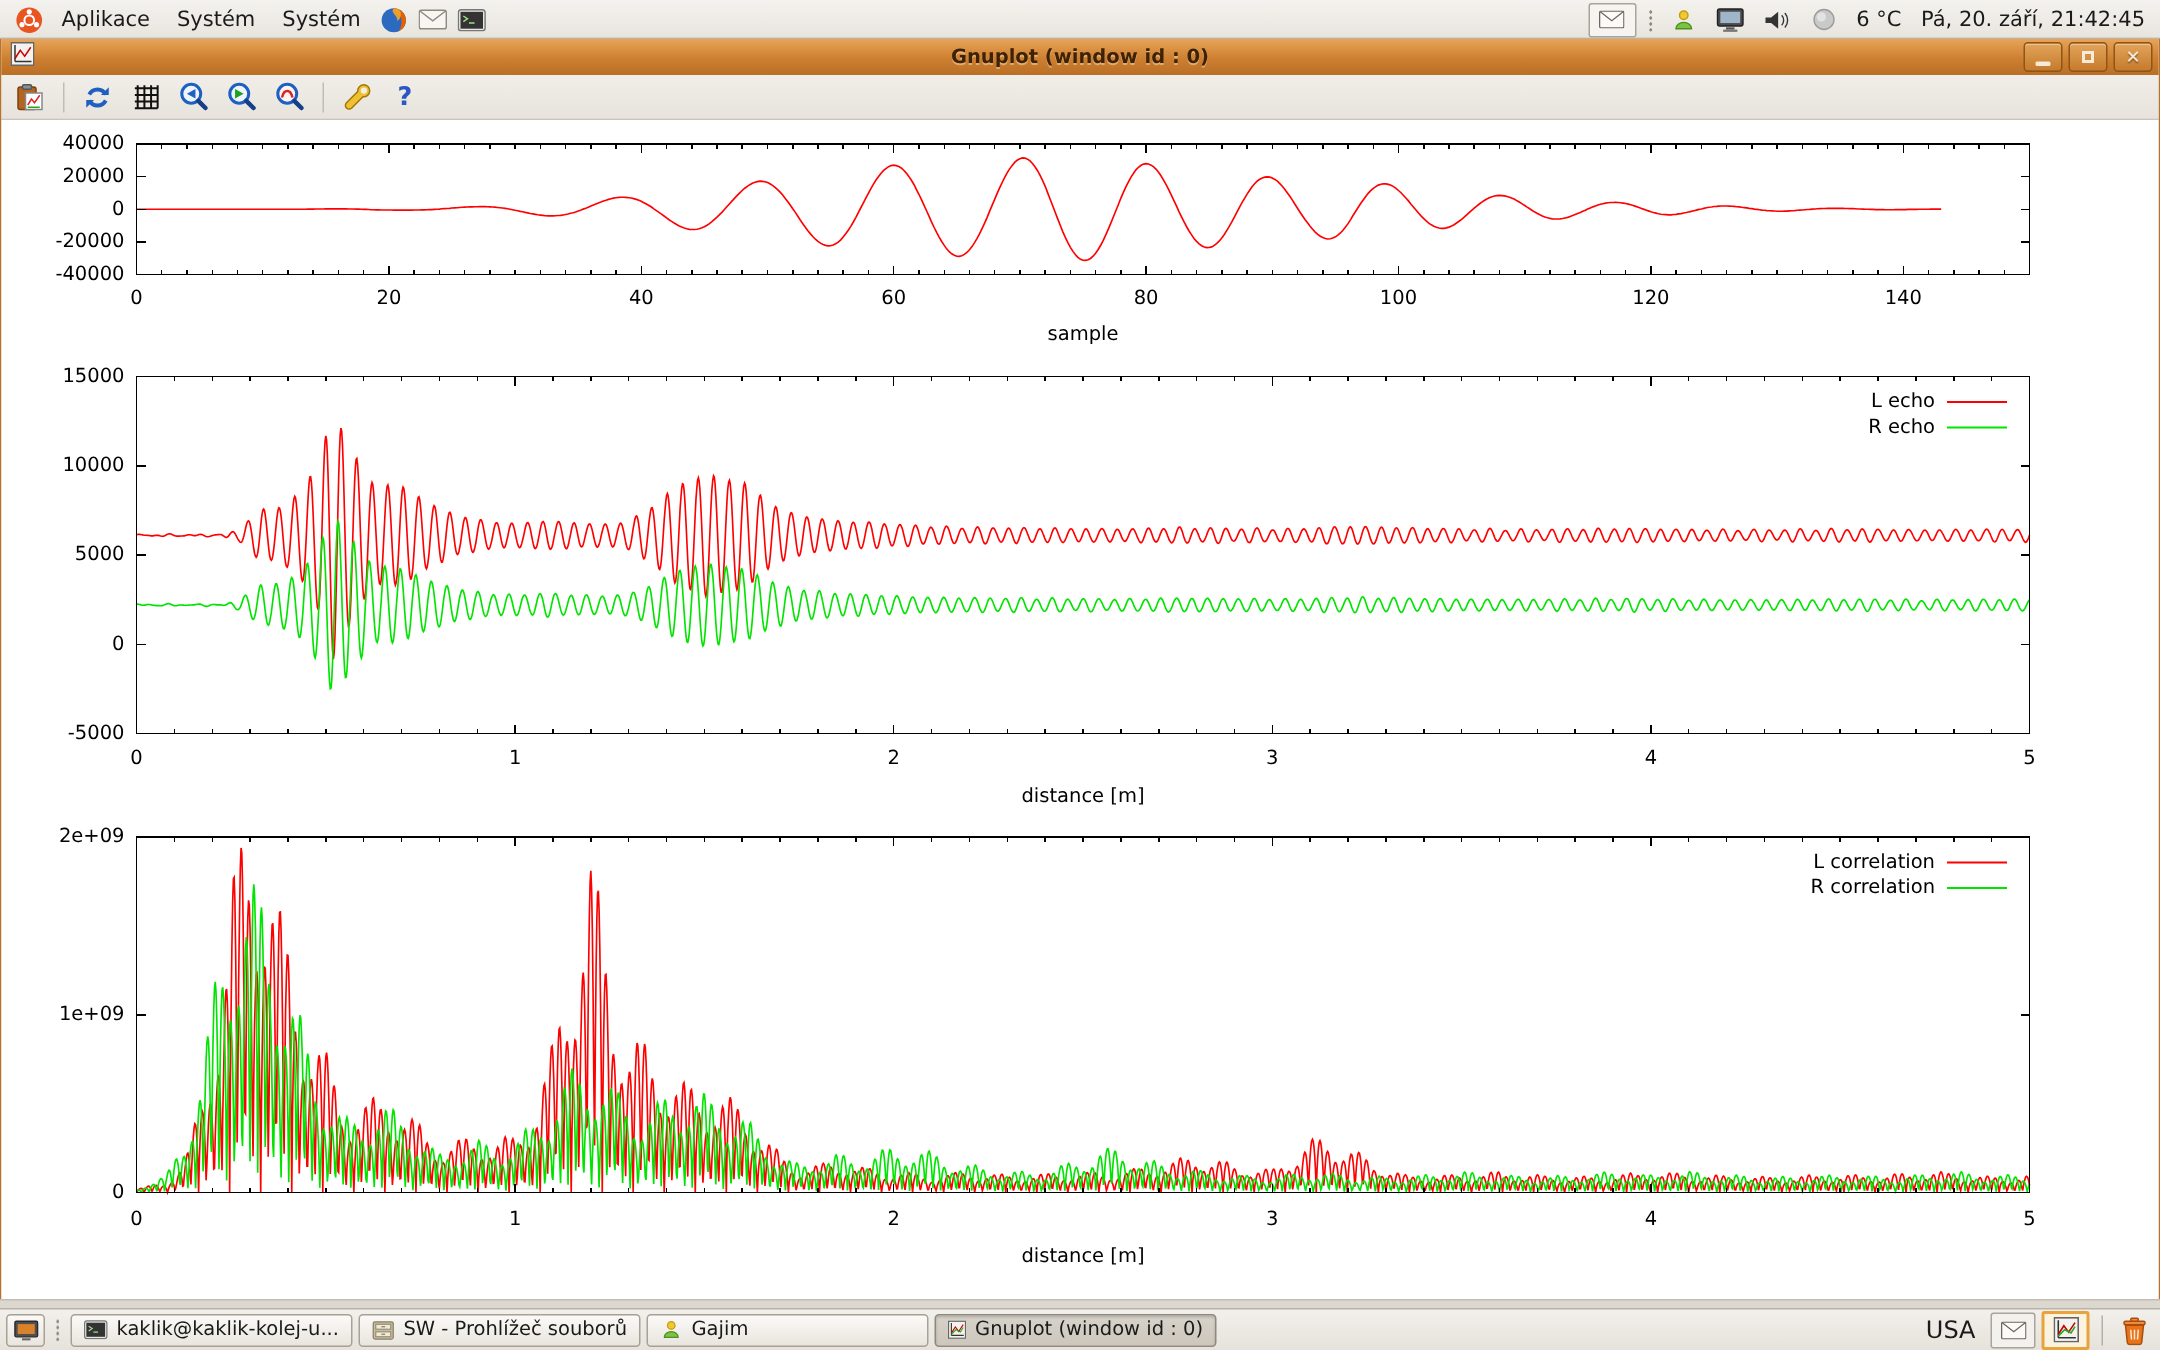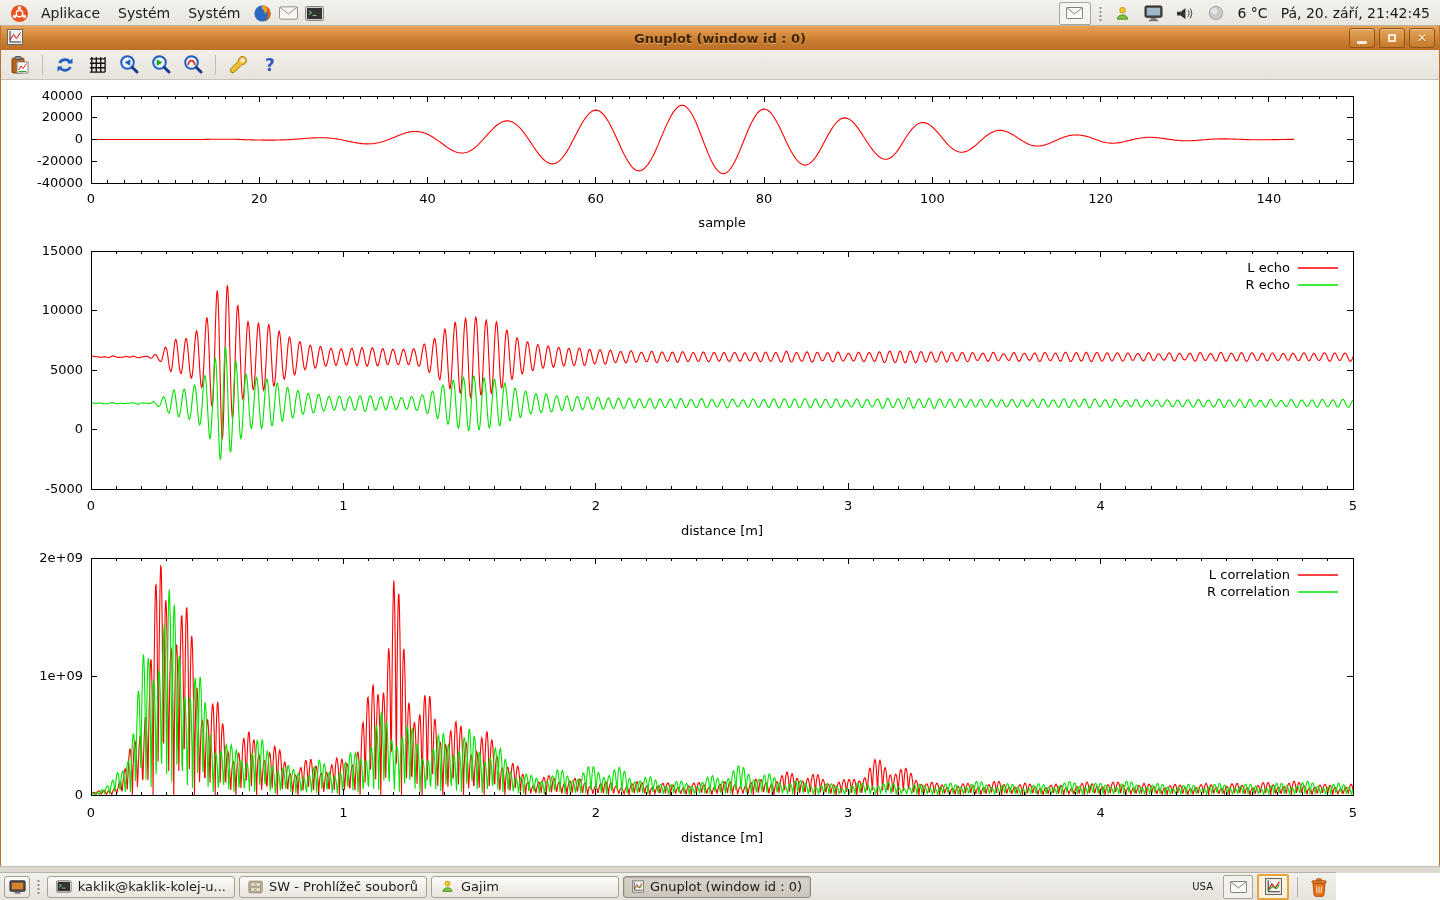--- a/index.html
+++ b/index.html
@@ -41,31 +41,31 @@
     background:linear-gradient(#f1eee9,#e7e3dc);border-bottom:1px solid #c9c4ba;
     display:flex;align-items:center;gap:6px;box-sizing:border-box;padding:0 6px;}
   .tool-btn{width:26px;height:26px;display:flex;align-items:center;justify-content:center;border-radius:3px;}
   .tool-sep{width:1px;height:20px;background:#c2bdb3;margin:0 3px;}
   .help-q{font-size:17px;font-weight:bold;color:#2b57c4;}
   
   #plot-area{position:absolute;left:0;top:54px;width:1438px;height:786px;background:#fff;}
   #plots{position:absolute;left:0;top:0;}
   #plots text{font-size:13px;fill:#000;font-family:"DejaVu Sans","Liberation Sans",sans-serif;}
   #gap-strip{position:absolute;left:0;top:866px;width:1440px;height:6px;background:#dcd8d0;border-top:1px solid #c2bdb3;}
-  #taskbar{position:absolute;left:0;top:872px;width:1336px;height:28px;
+  #taskbar{position:absolute;left:0;top:872px;width:1440px;height:28px;
     background:linear-gradient(#f2f0ec,#e6e2db);border-top:1px solid #b9b4aa;
     display:flex;align-items:center;box-sizing:border-box;padding:0 4px;gap:4px;}
   .task-btn{display:flex;align-items:center;gap:6px;height:22px;box-sizing:border-box;
     padding:0 8px;border:1px solid #a8a296;border-radius:3px;
     background:linear-gradient(#fbfaf8,#e9e5de);font-size:13px;white-space:nowrap;overflow:hidden;}
   .task-btn.active{background:linear-gradient(#d8d3ca,#ccc6bb);border-color:#8f897d;
     box-shadow:inset 0 1px 2px rgba(0,0,0,.2);}
   .task-w{width:188px;}
   .showdesk{width:26px;height:22px;justify-content:center;padding:0;}
-  .kb-layout{font-size:10px;padding:0 6px;margin-left:11px;}
+  .kb-layout{font-size:16px;padding:0 6px;margin-left:11px;}
   .tray-btn{display:flex;align-items:center;justify-content:center;width:28px;height:22px;
     border:1px solid #aaa49a;border-radius:2px;background:#f3f1ed;}
   .tray-btn.hl{border:2px solid #e8a33d;background:#fbf3df;}
   .tb-sep{width:1px;height:20px;background:#b5b0a6;margin:0 4px;}
 </style>
 </head>
 <body>
 
 <div id="panel-top">
   <span class="panel-iconbtn">

